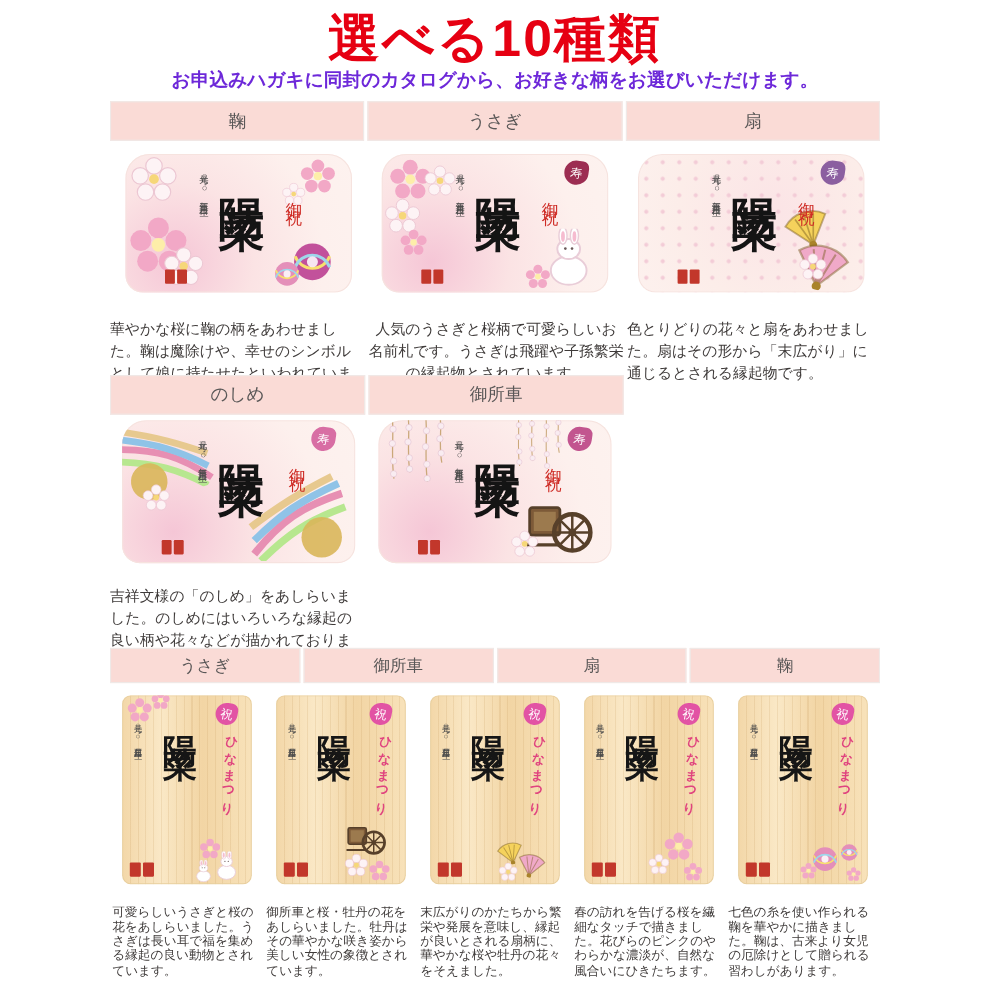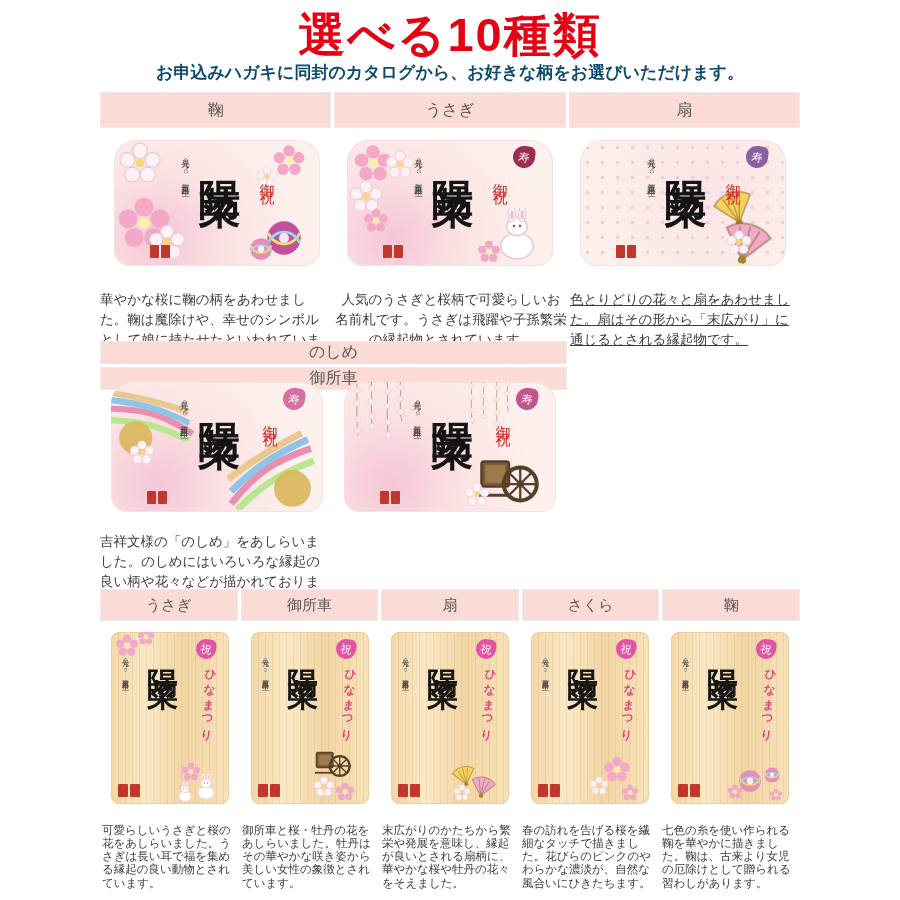--- a/index.html
+++ b/index.html
@@ -2,27 +2,27 @@
 <html><head>
 <meta charset="utf-8">
 <style>
   html,body{margin:0;padding:0;background:#fff;}
   .page{position:relative;width:900px;height:900px;background:#fff;overflow:hidden;
         font-family:"Liberation Sans","DejaVu Sans",sans-serif;}
   
   .title{position:absolute;top:4px;left:0;width:100%;text-align:center;margin:0;
          font-size:47px;font-weight:800;color:#e60012;letter-spacing:2px;}
   .subtitle{position:absolute;top:61px;left:0;width:100%;text-align:center;margin:0;
-            font-size:17px;font-weight:600;color:#0c4a6e;}
+            font-size:17px;font-weight:600;color:#6d28d9;}
   
   .hdr-row{position:absolute;display:flex;gap:3px;}
   .hdr-cell{flex:1;background:#fadbd6;border:1px solid #efe9e7;color:#595757;
             font-size:16px;display:flex;align-items:center;justify-content:center;}
   .r1h{left:100px;top:92px;width:700px;height:36px;}
-  .r2h{left:100px;top:341px;width:467px;height:36px;flex-direction:column;}
+  .r2h{left:100px;top:341px;width:467px;height:36px;}
   .r3h{left:100px;top:589px;width:700px;height:32px;}
   .r3h .hdr-cell{font-size:15px;}
   
   .desc{position:absolute;color:#3f3b3a;word-break:break-all;text-align:left;overflow:hidden;}
   .d-big{width:232px;height:64px;font-size:13.5px;line-height:20px;}
   .d-sm{width:134px;height:88px;font-size:11.5px;line-height:13.3px;}
   
   .pplate{position:absolute;width:206px;height:126px;border-radius:22px 22px 16px 16px;
           background:radial-gradient(circle at 22% 78%,#f5c6d6 0%,#fbe3e4 38%,#fdf0ed 72%,#fdf2ef 100%);
           overflow:hidden;box-shadow:0 0 0 1px #f6e3df inset;}
@@ -248,21 +248,21 @@
     <span class="pdate">元号○○年三月三日生</span>
     <span class="pname">陽菜</span>
     <span class="seal">
         <i></i>
         <i></i>
       </span>
   </div>
 
   <p class="desc d-big" style="left:100px;top:276px;">華やかな桜に鞠の柄をあわせました。鞠は魔除けや、幸せのシンボルとして娘に持たせたといわれています。</p>
   <p class="desc d-big" style="left:335px;top:276px;text-align:center;">人気のうさぎと桜柄で可愛らしいお名前札です。うさぎは飛躍や子孫繁栄の縁起物とされています。</p>
-  <p class="desc d-big" style="left:570px;top:276px;text-decoration:underline;">色とりどりの花々と扇をあわせました。扇はその形から「末広がり」に通じるとされる縁起物です。</p>
+  <p class="desc d-big" style="left:570px;top:276px;">色とりどりの花々と扇をあわせました。扇はその形から「末広がり」に通じるとされる縁起物です。</p>
 
   <div class="hdr-row r2h">
     <div class="hdr-cell">のしめ</div>
     <div class="hdr-cell">御所車</div>
   </div>
 
   <div class="pplate" style="left:111px;top:382px;width:212px;height:130px;">
     <svg class="m" style="left:-4px;top:-2px;transform:scaleX(-1) rotate(18deg)" width="84" height="72" viewBox="0 0 30 26">
         <use href="#sym-noshi"></use>
       </svg>
@@ -304,21 +304,20 @@
         <i></i>
       </span>
   </div>
 
   <p class="desc d-big" style="left:100px;top:518px;">吉祥文様の「のしめ」をあしらいました。のしめにはいろいろな縁起の良い柄や花々などが描かれております。</p>
 
   <div class="hdr-row r3h">
     <div class="hdr-cell">うさぎ</div>
     <div class="hdr-cell">御所車</div>
     <div class="hdr-cell">扇</div>
-    <div class="hdr-cell">さくら</div>
     <div class="hdr-cell">鞠</div>
   </div>
 
   <div class="wplate" style="left:111px;top:632px;">
     <svg class="m" style="left:4px;top:2px" width="24" height="24" viewBox="0 0 20 20">
         <use href="#sym-flower"></use>
       </svg>
     <svg class="m" style="left:26px;top:-4px" width="18" height="18" viewBox="0 0 20 20">
         <use href="#sym-flower"></use>
       </svg>

